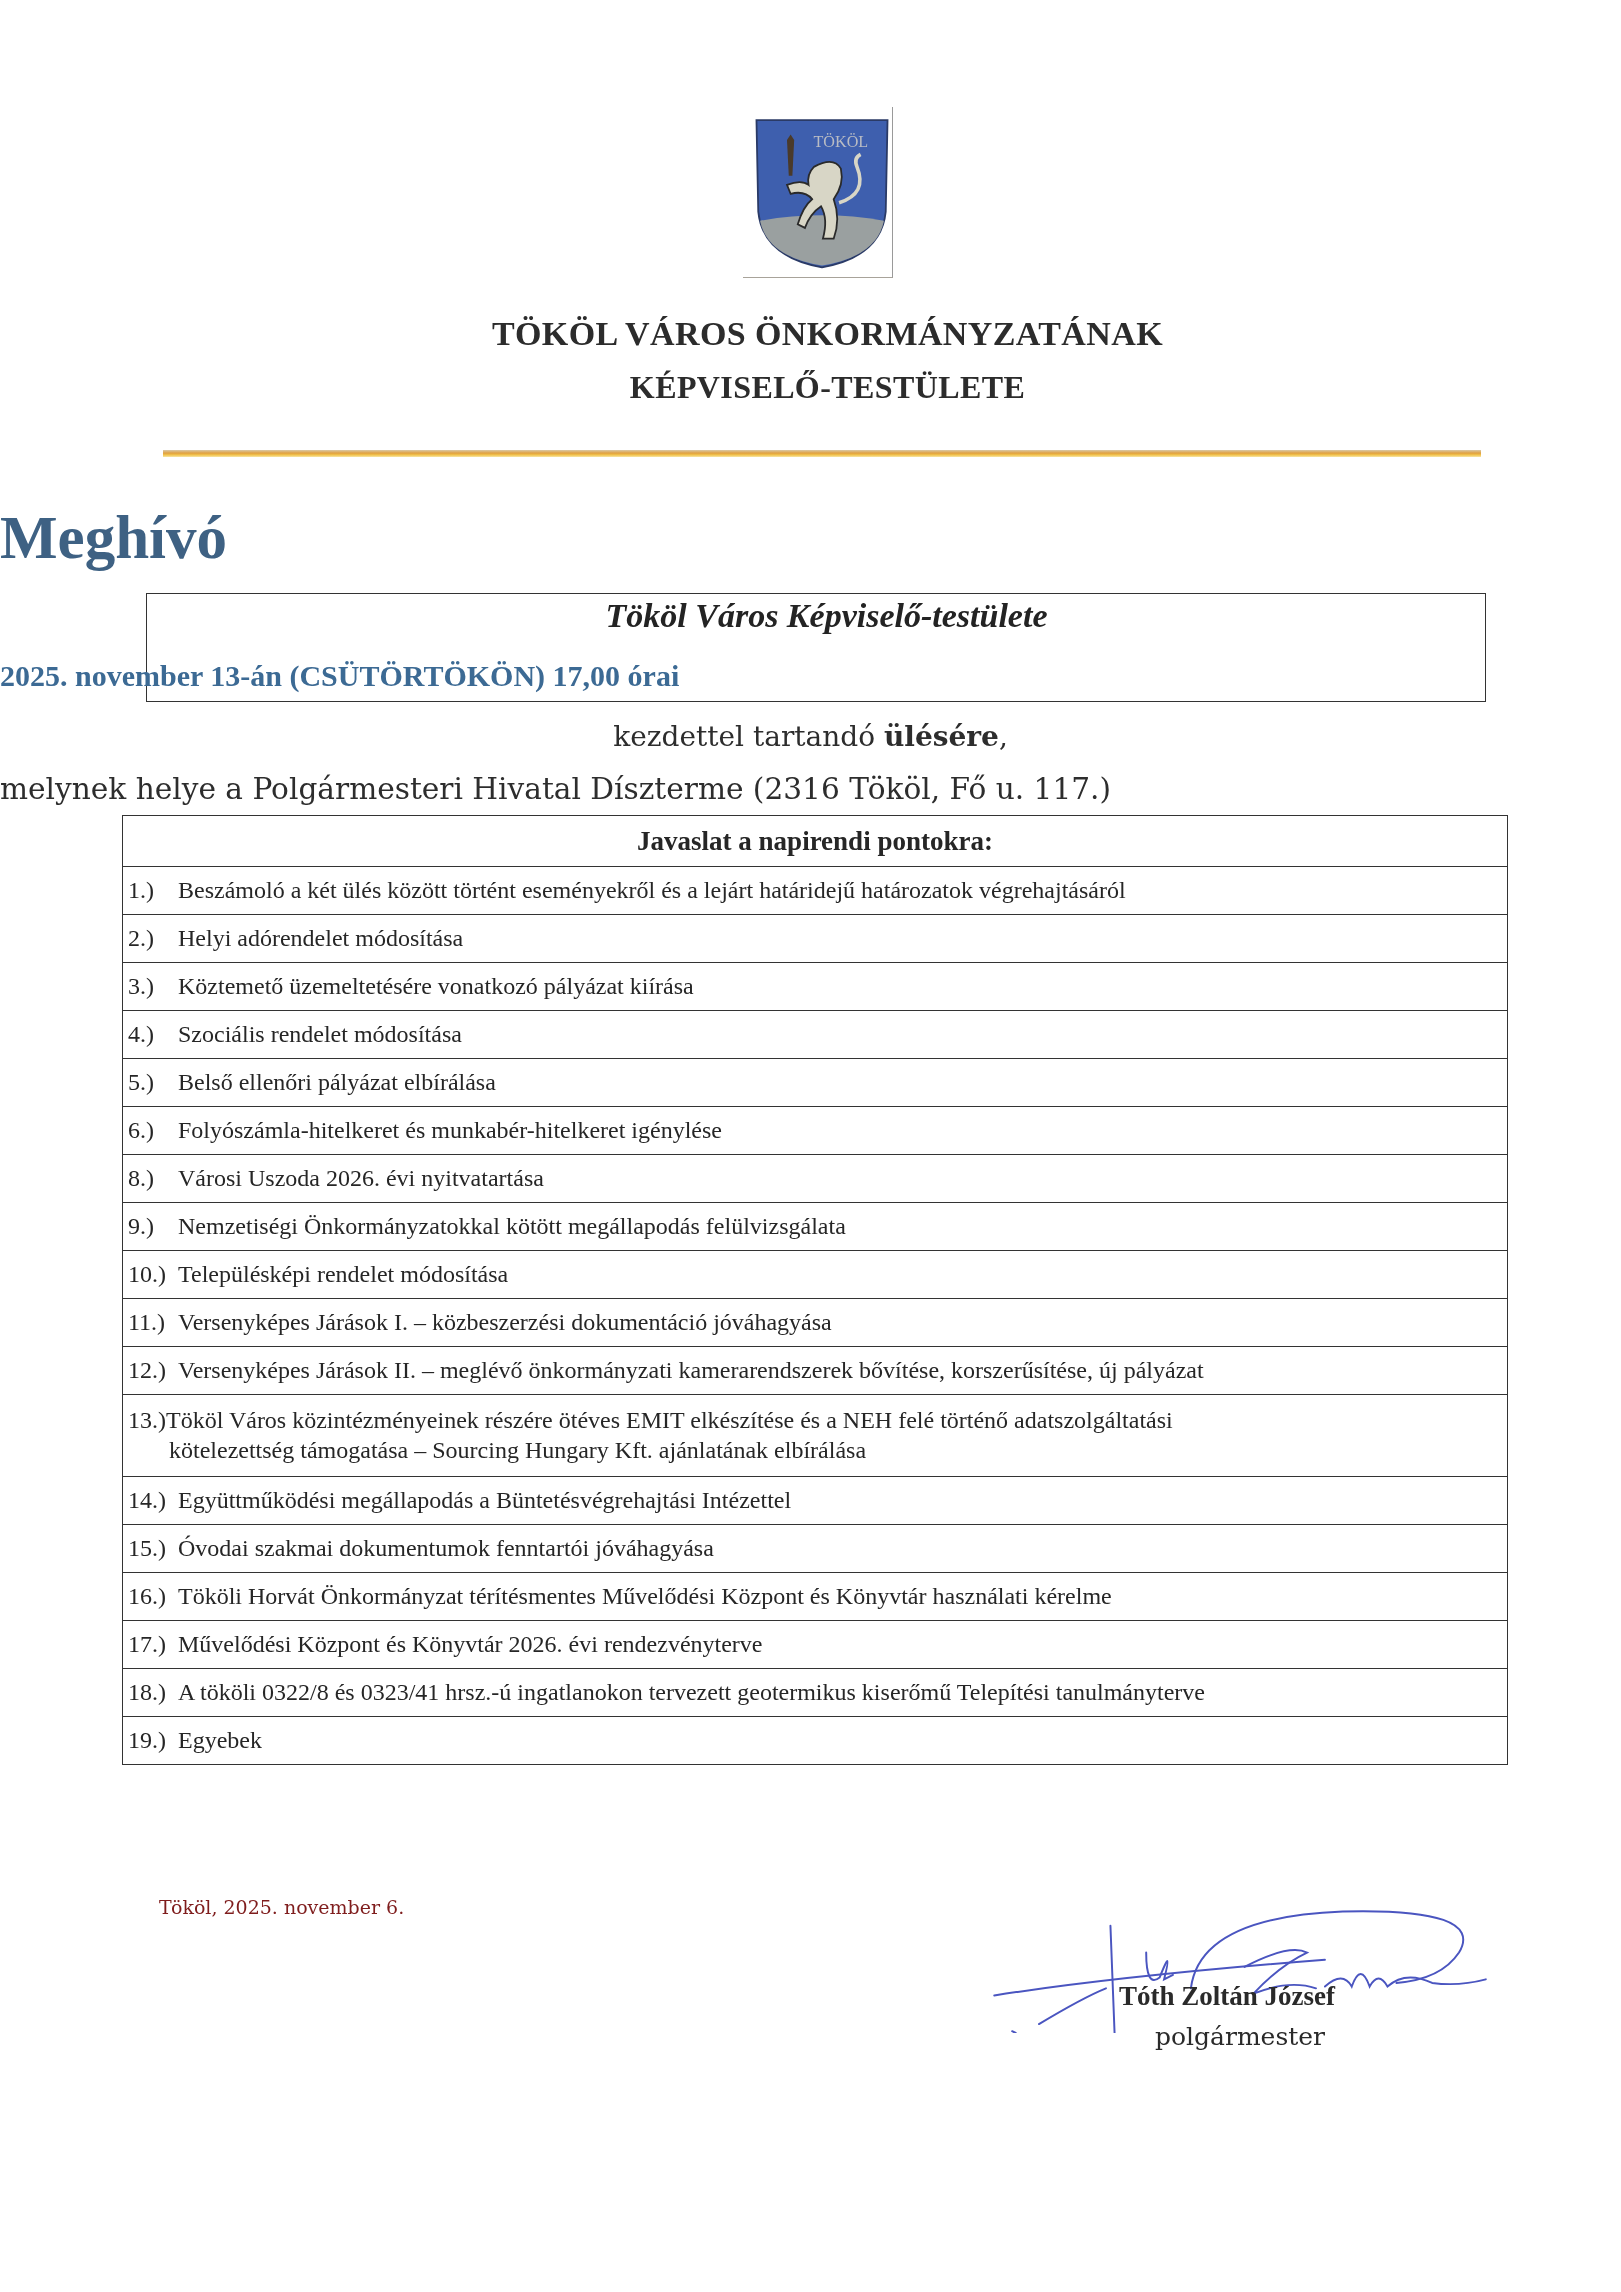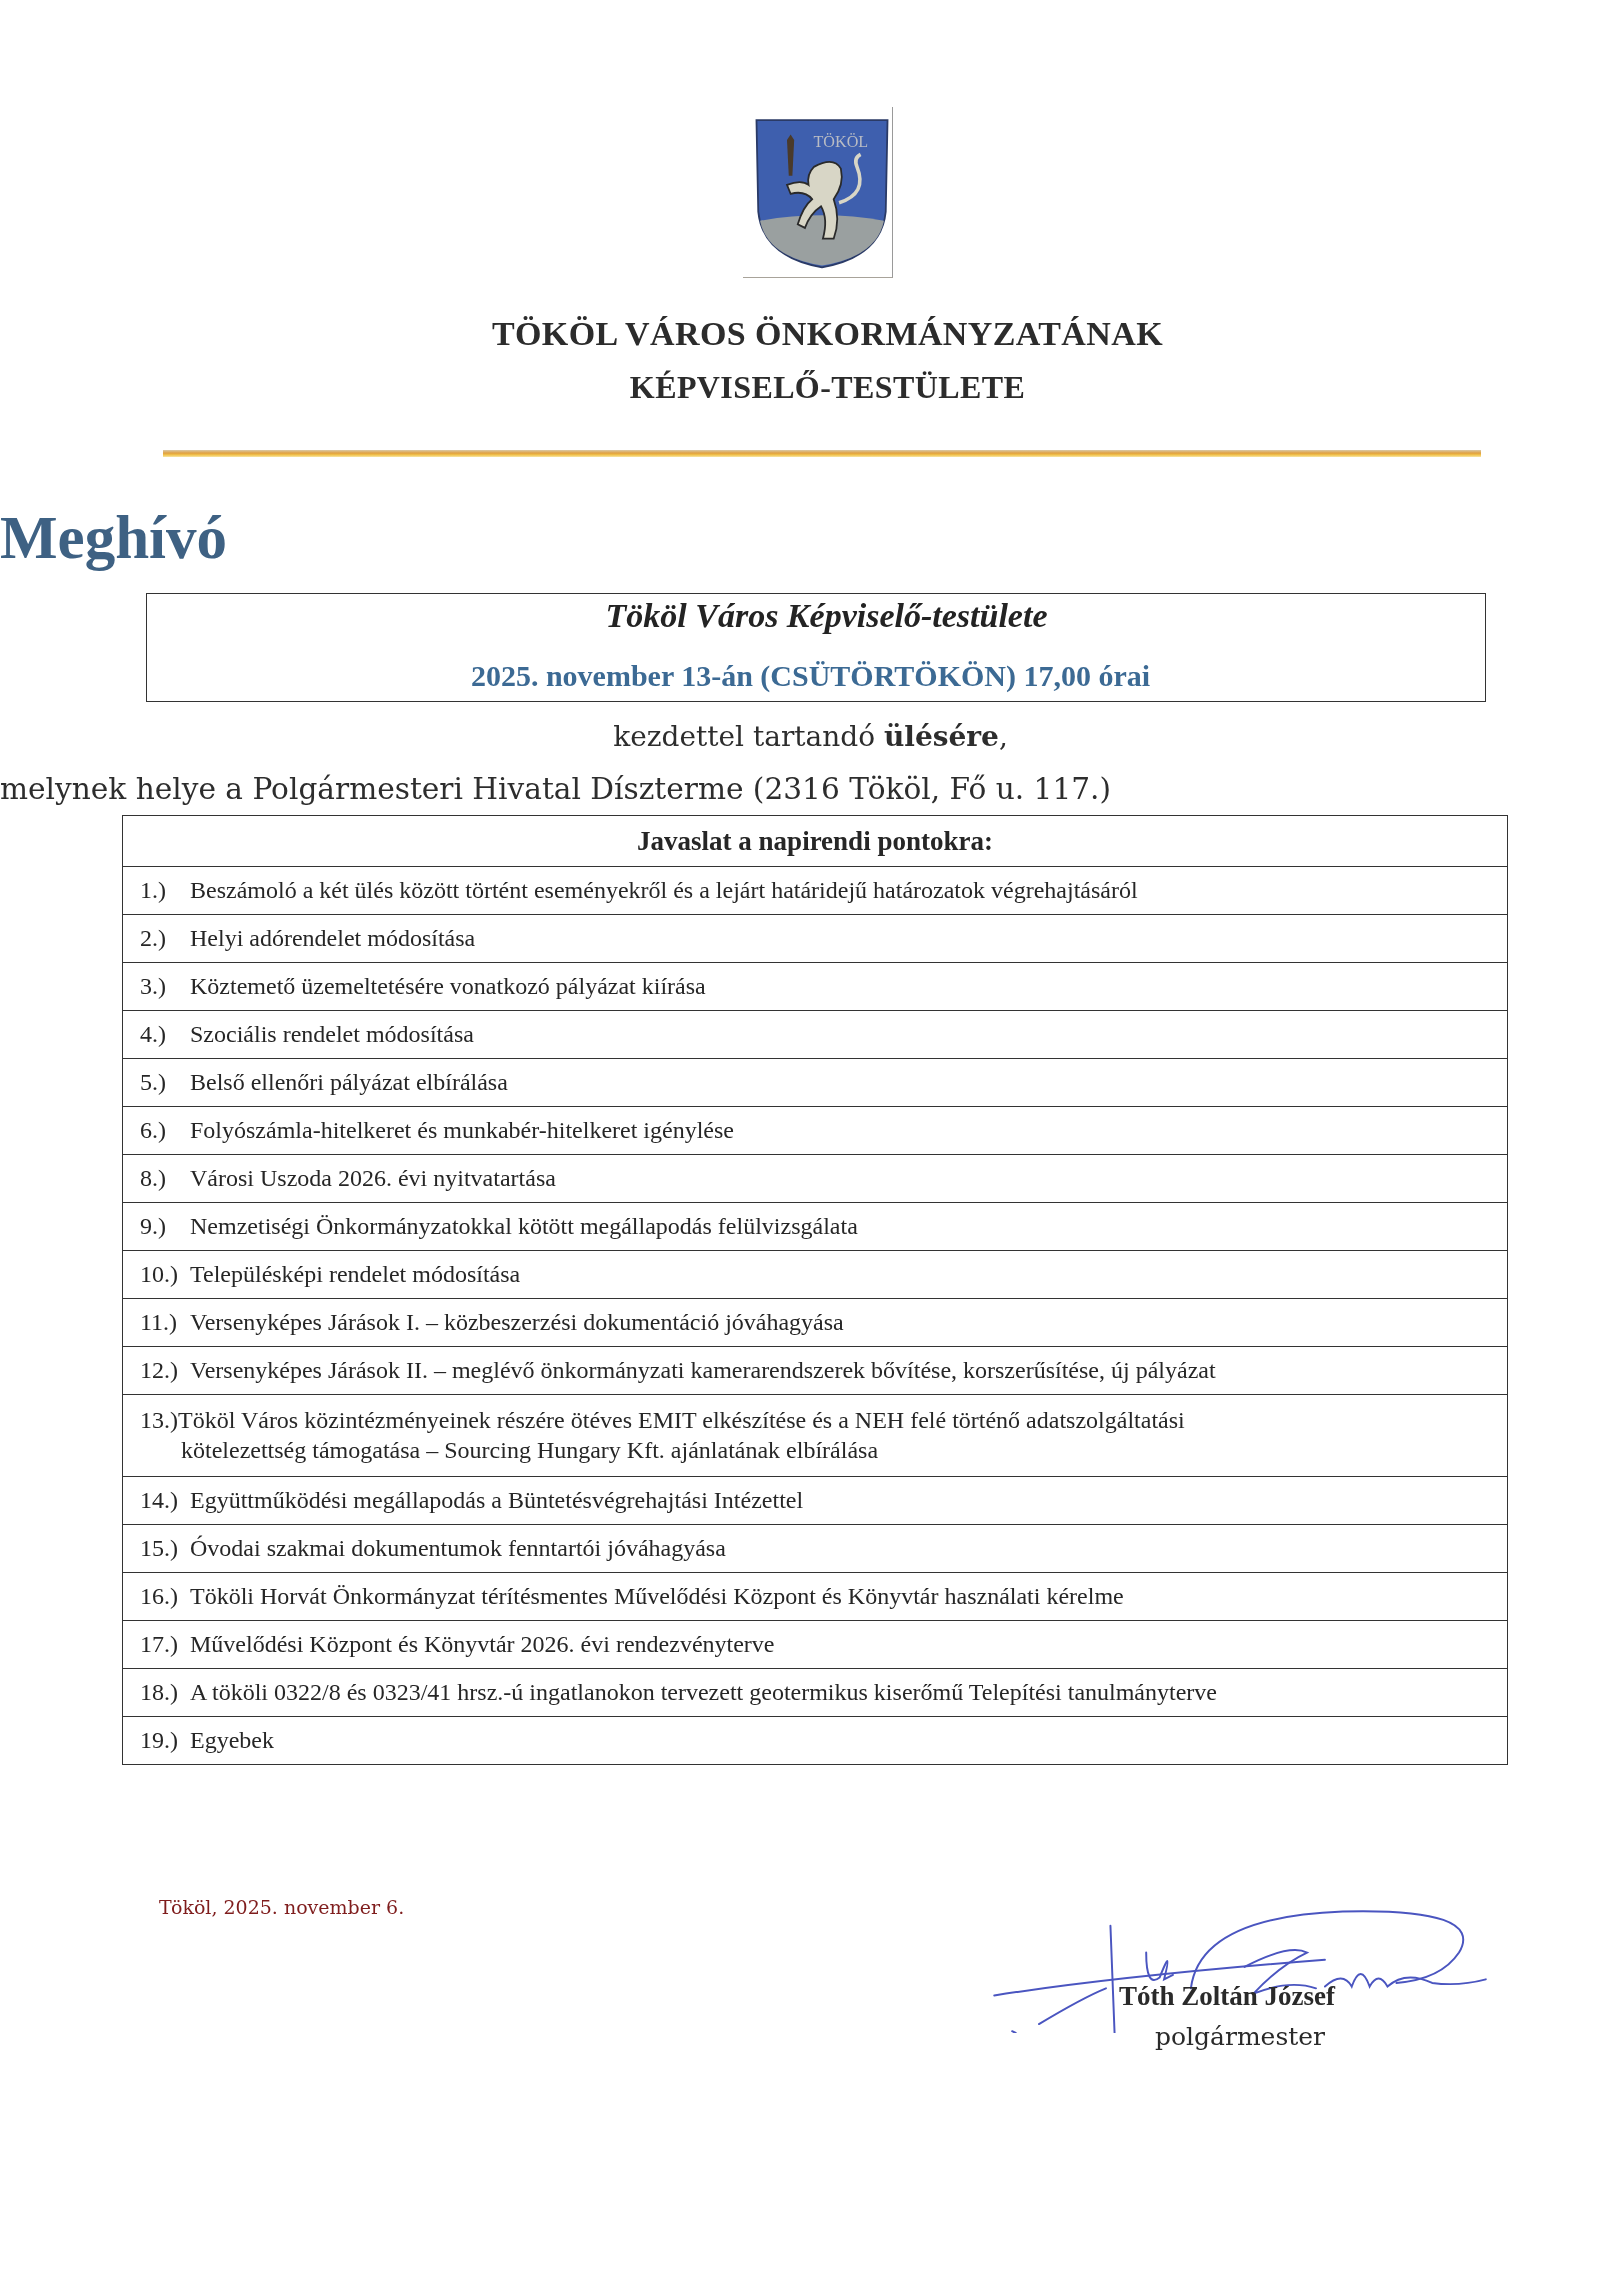--- a/index.html
+++ b/index.html
@@ -34,41 +34,41 @@
   .box {
     position: absolute; left: 146px; top: 593px; width: 1340px; height: 109px;
     border: 1.8px solid #333; box-sizing: border-box;
   }
   .box-line1 {
     position: absolute; left: 16px; top: 597px; width: 1621px; text-align: center;
     font-family: "Liberation Serif", "DejaVu Serif", serif;
     font-style: italic; font-weight: bold; font-size: 34px; color: #232323;
   }
   .box-line2 {
-    position: absolute; left: 0; top: 659px; width: 1621px; text-align: center;
+    position: absolute; left: 0; top: 659px; width: 1621px; text-align: left;
     font-family: "Liberation Serif", "DejaVu Serif", serif;
     font-weight: bold; font-size: 30px; color: #3c6a94;
   }
   .sub1 {
     position: absolute; left: 0; top: 720px; width: 1621px; text-align: center;
     font-size: 28px; color: #2d2d2d;
   }
   .sub1 b { font-weight: bold; }
   .sub2 {
     position: absolute; left: 0; top: 772px; width: 1621px; text-align: left;
     font-size: 29.6px; color: #2d2d2d;
   }
   table.agenda {
     position: absolute; left: 122px; top: 815px; width: 1386px;
     border-collapse: collapse;
     font-family: "Liberation Serif", "DejaVu Serif", serif;
     font-size: 24px; color: #262626;
   }
   table.agenda td, table.agenda th {
-    border: 1.8px solid #333; padding: 0 17px; vertical-align: middle;
+    border: 1.8px solid #333; padding: 0 5px; vertical-align: middle;
   }
   table.agenda th {
     height: 50px; font-weight: bold; font-size: 27px; text-align: center;
   }
   table.agenda td { height: 47px; }
   table.agenda td.multi { height: 81px; line-height: 29.6px; text-align: justify; }
   .num { display: inline-block; min-width: 50px; }
   .multi .num { min-width: 0; }
   .multi .cont { display: block; padding-left: 41px; }
   .place {

